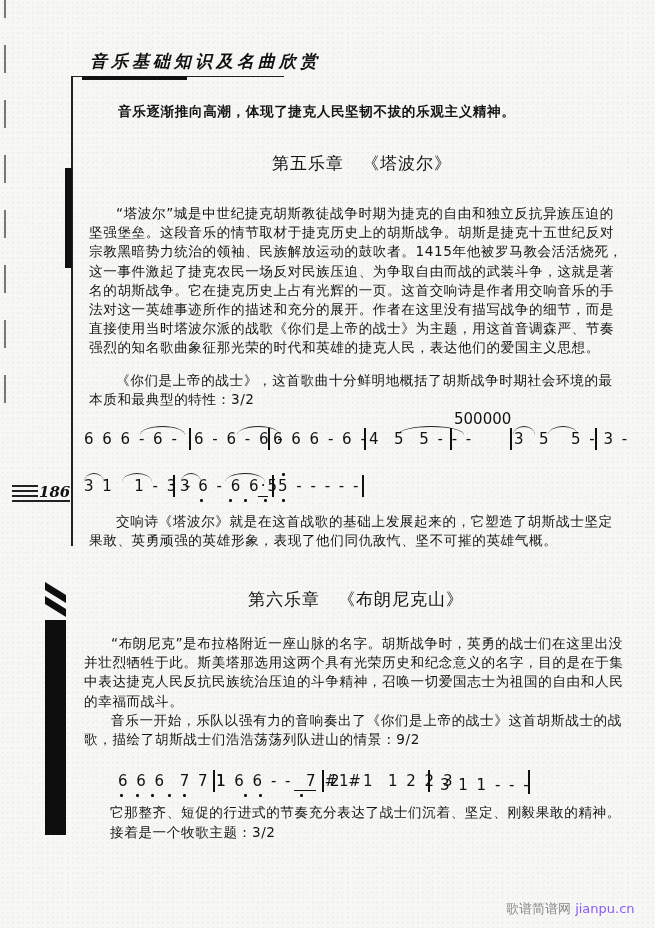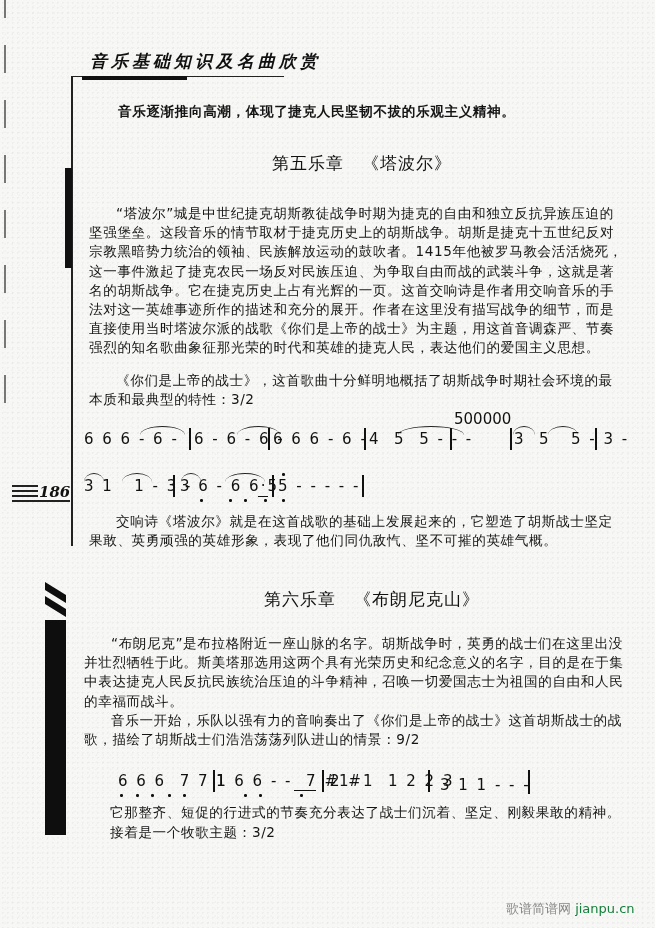--- a/index.html
+++ b/index.html
@@ -74,21 +74,21 @@
     position: absolute; height: 8px; border-top: 1.5px solid #222;
     border-radius: 50% 50% 0 0 / 100% 100% 0 0;
   }
   .bar { position: absolute; width: 1.5px; background: #111; }
   .dot { position: absolute; width: 2.5px; height: 2.5px; border-radius: 50%; background: #111; }
   .uline { position: absolute; height: 1.2px; background: #111; }
   .watermark {
     position: absolute; left: 506px; top: 900px; font-size: 13px; color: #888;
     font-family: "DejaVu Sans", sans-serif; white-space: pre;
   }
-  .watermark .latin { color: #15803d; font-family: "DejaVu Sans", sans-serif; }
+  .watermark .latin { color: #8b5cf6; font-family: "DejaVu Sans", sans-serif; }
 </style>
 </head>
 <body>
 
 <div class="scan-noise"></div>
 
 <div class="edge-marks">
   <span style="top:0;height:18px"></span>
   <span style="top:45px;height:28px"></span>
   <span style="top:100px;height:28px"></span>
@@ -159,21 +159,21 @@
   <div class="uline" style="left:258px;top:496px;width:10px"></div>
   <div class="bar" style="left:272px;top:475px;height:22px"></div>
   <div class="notation" style="left:278px;top:477px">5 - - - - -</div>
   <div class="dot" style="left:282px;top:473px"></div>
   <div class="dot" style="left:282px;top:499px"></div>
   <div class="bar" style="left:362px;top:475px;height:22px"></div>
 </div>
 
 <div class="para indent" style="left:89px;top:512px;width:536px">交响诗《塔波尔》就是在这首战歌的基础上发展起来的，它塑造了胡斯战士坚定果敢、英勇顽强的英雄形象，表现了他们同仇敌忾、坚不可摧的英雄气概。</div>
 
-<div class="chapter-title" style="left:264px;top:588px">第六乐章　《布朗尼克山》</div>
+<div class="chapter-title" style="left:248px;top:588px">第六乐章　《布朗尼克山》</div>
 
 <div class="para indent" style="left:84px;top:634px;width:542px">“布朗尼克”是布拉格附近一座山脉的名字。胡斯战争时，英勇的战士们在这里出没并壮烈牺牲于此。斯美塔那选用这两个具有光荣历史和纪念意义的名字，目的是在于集中表达捷克人民反抗民族统治压迫的斗争精神，召唤一切爱国志士为祖国的自由和人民的幸福而战斗。</div>
 <div class="para indent" style="left:84px;top:711px;width:542px">音乐一开始，乐队以强有力的音响奏出了《你们是上帝的战士》这首胡斯战士的战歌，描绘了胡斯战士们浩浩荡荡列队进山的情景：9/2</div>
 
 <div>
   <div class="notation" style="left:118px;top:772px">6 6 6  7 7 1</div>
   <div class="dot" style="left:120px;top:794px"></div>
   <div class="dot" style="left:136px;top:794px"></div>
   <div class="dot" style="left:151px;top:794px"></div>
   <div class="dot" style="left:168px;top:794px"></div>

